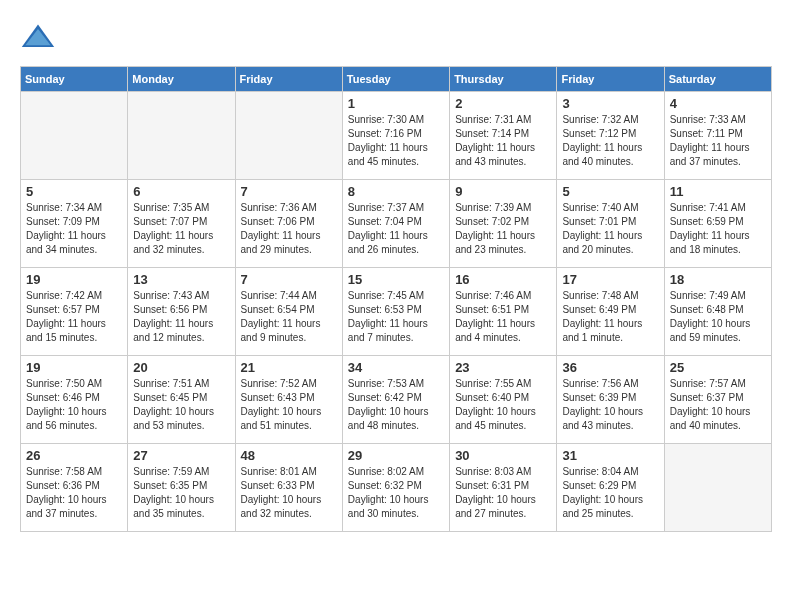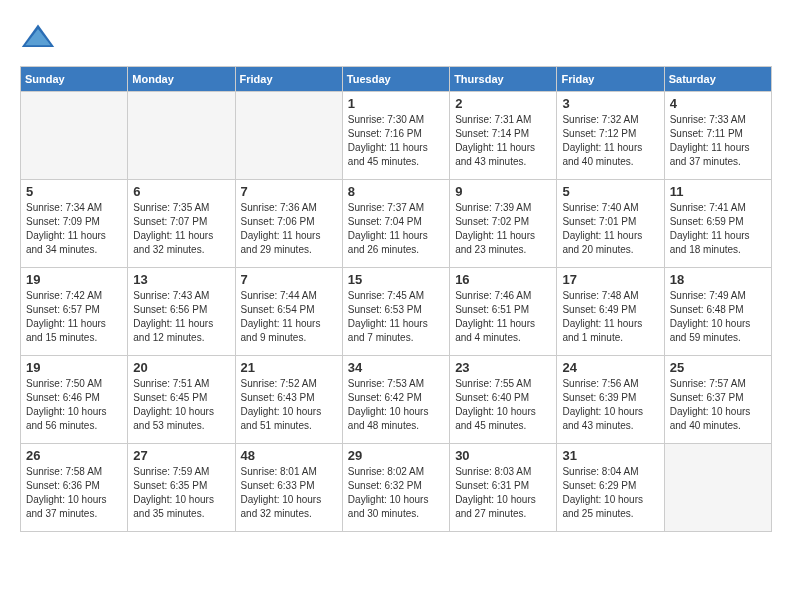--- a/index.html
+++ b/index.html
@@ -218,21 +218,21 @@
         </td>
         <td>
           <span class="day-number">34</span>
           <div class="day-info">Sunrise: 7:53 AM<br>Sunset: 6:42 PM<br>Daylight: 10 hours<br>and 48 minutes.</div>
         </td>
         <td>
           <span class="day-number">23</span>
           <div class="day-info">Sunrise: 7:55 AM<br>Sunset: 6:40 PM<br>Daylight: 10 hours<br>and 45 minutes.</div>
         </td>
         <td>
-          <span class="day-number">24</span>
+          <span class="day-number">36</span>
           <div class="day-info">Sunrise: 7:56 AM<br>Sunset: 6:39 PM<br>Daylight: 10 hours<br>and 43 minutes.</div>
         </td>
         <td>
           <span class="day-number">25</span>
           <div class="day-info">Sunrise: 7:57 AM<br>Sunset: 6:37 PM<br>Daylight: 10 hours<br>and 40 minutes.</div>
         </td>
       </tr>
       <tr>
         <td>
           <span class="day-number">26</span>

